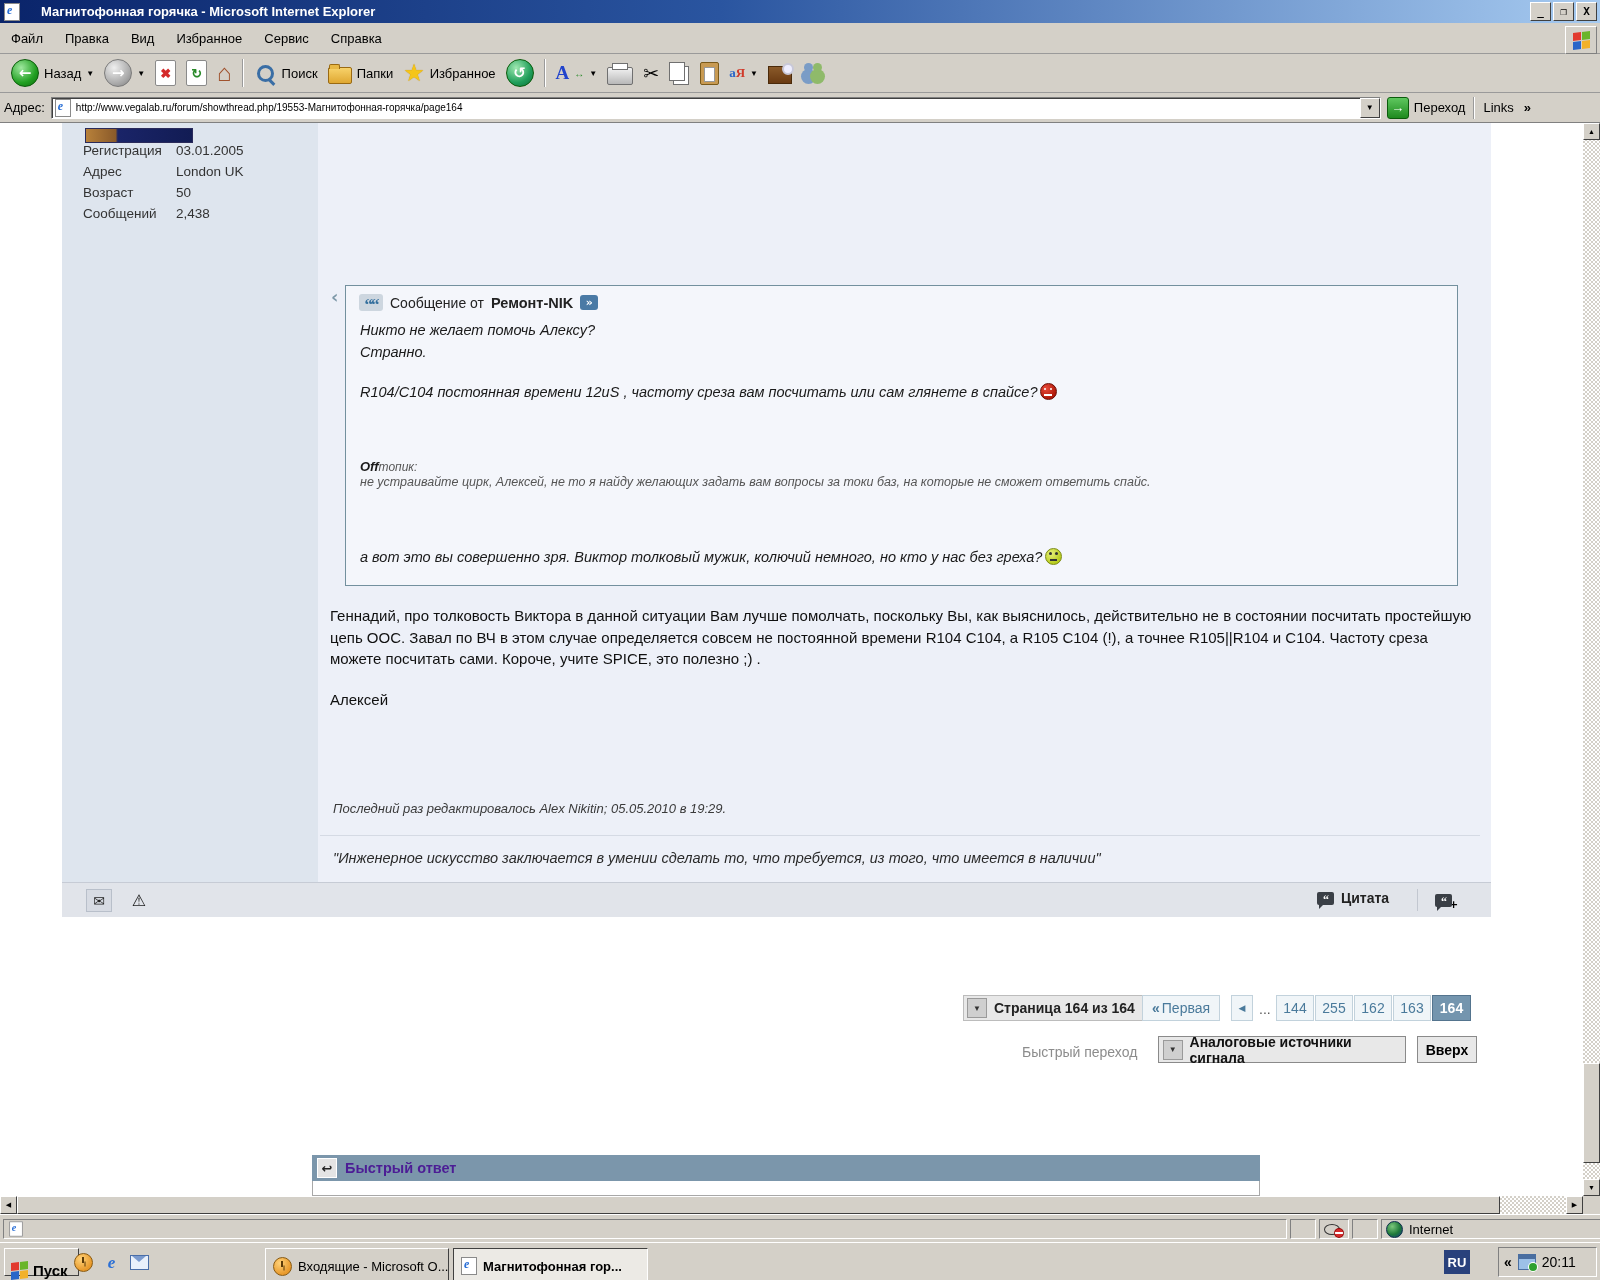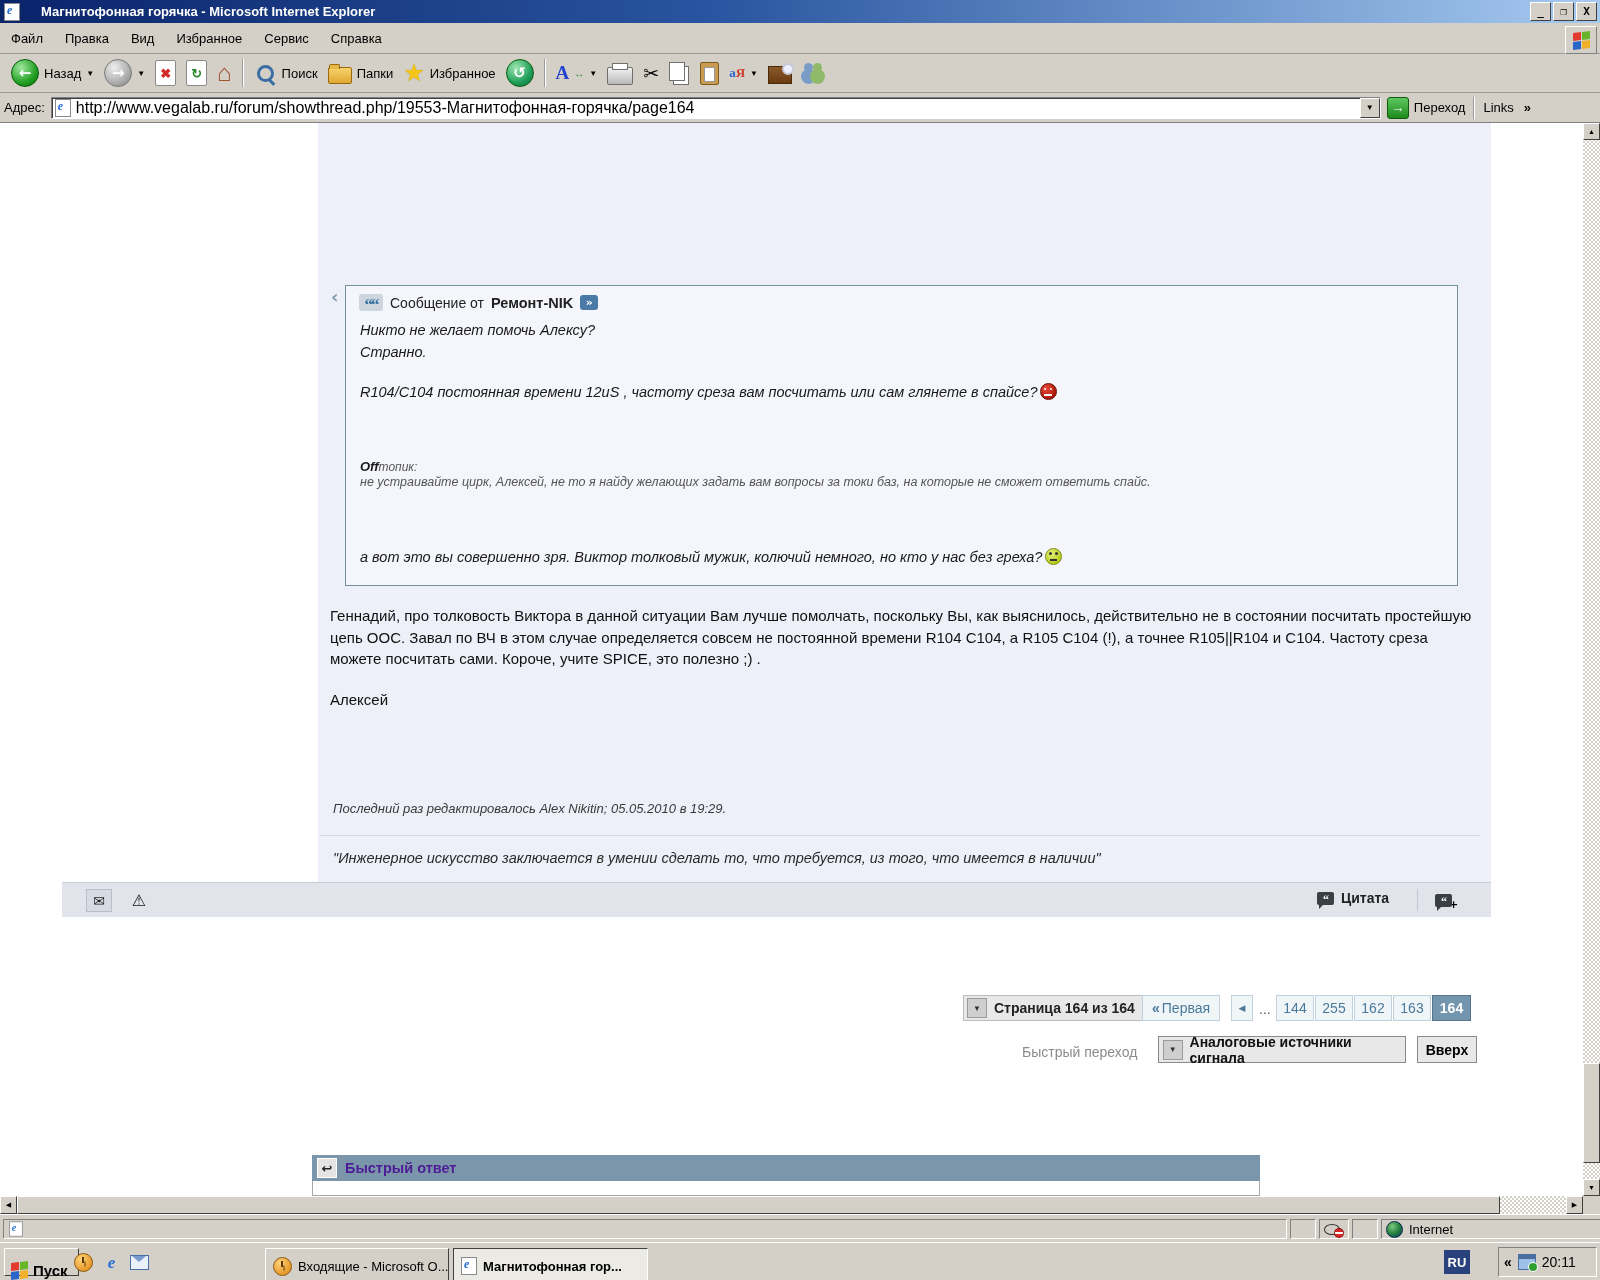--- a/index.html
+++ b/index.html
@@ -46,21 +46,21 @@
   .transic b{color:#d03a2a;}.transic i{color:#2a66c8;font-style:normal;}
   .bookic{width:22px;height:16px;background:linear-gradient(#8a5a2a,#6a3a12);border:1px solid #4a2a0a;position:relative;margin-top:4px;}
   .bookic::after{content:"";position:absolute;right:-3px;top:-4px;width:8px;height:8px;border:2px solid #c8c8d8;border-radius:50%;background:#eef;}
   .pplic{width:24px;height:20px;position:relative;}
   .pplic::before,.pplic::after{content:"";position:absolute;width:9px;height:9px;border-radius:50%;top:0;}
   .pplic::before{left:2px;background:#7a9cc6;box-shadow:0 9px 0 3px #7a9cc6;}
   .pplic::after{left:11px;background:#8fba6a;box-shadow:0 9px 0 3px #8fba6a;}
   #addressbar{left:0;top:93px;width:1600px;height:30px;background:#d4d0c8;border-bottom:1px solid #808080;box-sizing:border-box;padding:0 4px;}
   .addr-label{font-size:13px;margin-right:6px;}
   #urlbox{width:1330px;height:22px;background:#fff;border:1px solid;border-color:#808080 #fff #fff #808080;box-shadow:inset 1px 1px 0 #404040;display:flex;align-items:center;padding-left:3px;box-sizing:border-box;}
-  #urltext{font-size:16px;margin-left:5px;white-space:nowrap;}
+  #urltext{font-size:10px;margin-left:5px;white-space:nowrap;}
   .urldrop{margin-left:auto;width:18px;height:18px;background:#d4d0c8;border:1px solid;border-color:#fff #404040 #404040 #fff;display:flex;align-items:center;justify-content:center;font-size:8px;}
   .gobtn{display:flex;align-items:center;gap:5px;margin-left:6px;font-size:13px;}
   .goicon{width:20px;height:20px;background:linear-gradient(#5fc75f,#1e8a1e);border:1px solid #0b5c0b;border-radius:3px;color:#fff;font-weight:bold;display:flex;align-items:center;justify-content:center;}
   
   #content{left:0;top:123px;width:1583px;height:1073px;background:#fff;}
   #userpanel{left:62px;top:0;width:256px;height:759px;background:#dee5ee;}
   .ufield{position:absolute;font-size:13.5px;color:#333;white-space:nowrap;}
   .ulabel{left:21px;}.uvalue{left:114px;}
   #banner{left:23px;top:5px;width:106px;height:13px;background:linear-gradient(90deg,#b8813a 0%,#8a5a2a 28%,#1a2468 30%,#121c54 100%);border:1px solid #2a2a5a;}
   #postcell{left:318px;top:0;width:1173px;height:759px;background:#edf0f8;}
@@ -254,20 +254,31 @@
       <span class="goicon">→</span>
       <span>Переход</span>
     </span>
     <span class="tsep" style="height:22px;margin:0 8px;"></span>
     <span style="font-size:13px;">Links</span>
     <span style="font-weight:bold;font-size:13px;margin-left:10px;">»</span>
   </div>
 
   <div id="content" class="abs">
 
+    <div id="userpanel" class="abs">
+      <div id="banner" class="abs"></div>
+      <div class="ufield ulabel" style="top:20px;">Регистрация</div>
+      <div class="ufield uvalue" style="top:20px;">03.01.2005</div>
+      <div class="ufield ulabel" style="top:41px;">Адрес</div>
+      <div class="ufield uvalue" style="top:41px;">London UK</div>
+      <div class="ufield ulabel" style="top:62px;">Возраст</div>
+      <div class="ufield uvalue" style="top:62px;">50</div>
+      <div class="ufield ulabel" style="top:83px;">Сообщений</div>
+      <div class="ufield uvalue" style="top:83px;">2,438</div>
+    </div>
 
     <div id="postcell" class="abs">
       <div id="quotebox" class="abs">
         <span class="qmark">‹</span>
         <div class="abs flex qhead">
           <span class="qicon">““</span>
           <span>Сообщение от</span>
           <b>Ремонт-NIK</b>
           <span class="qjump">»</span>
         </div>

